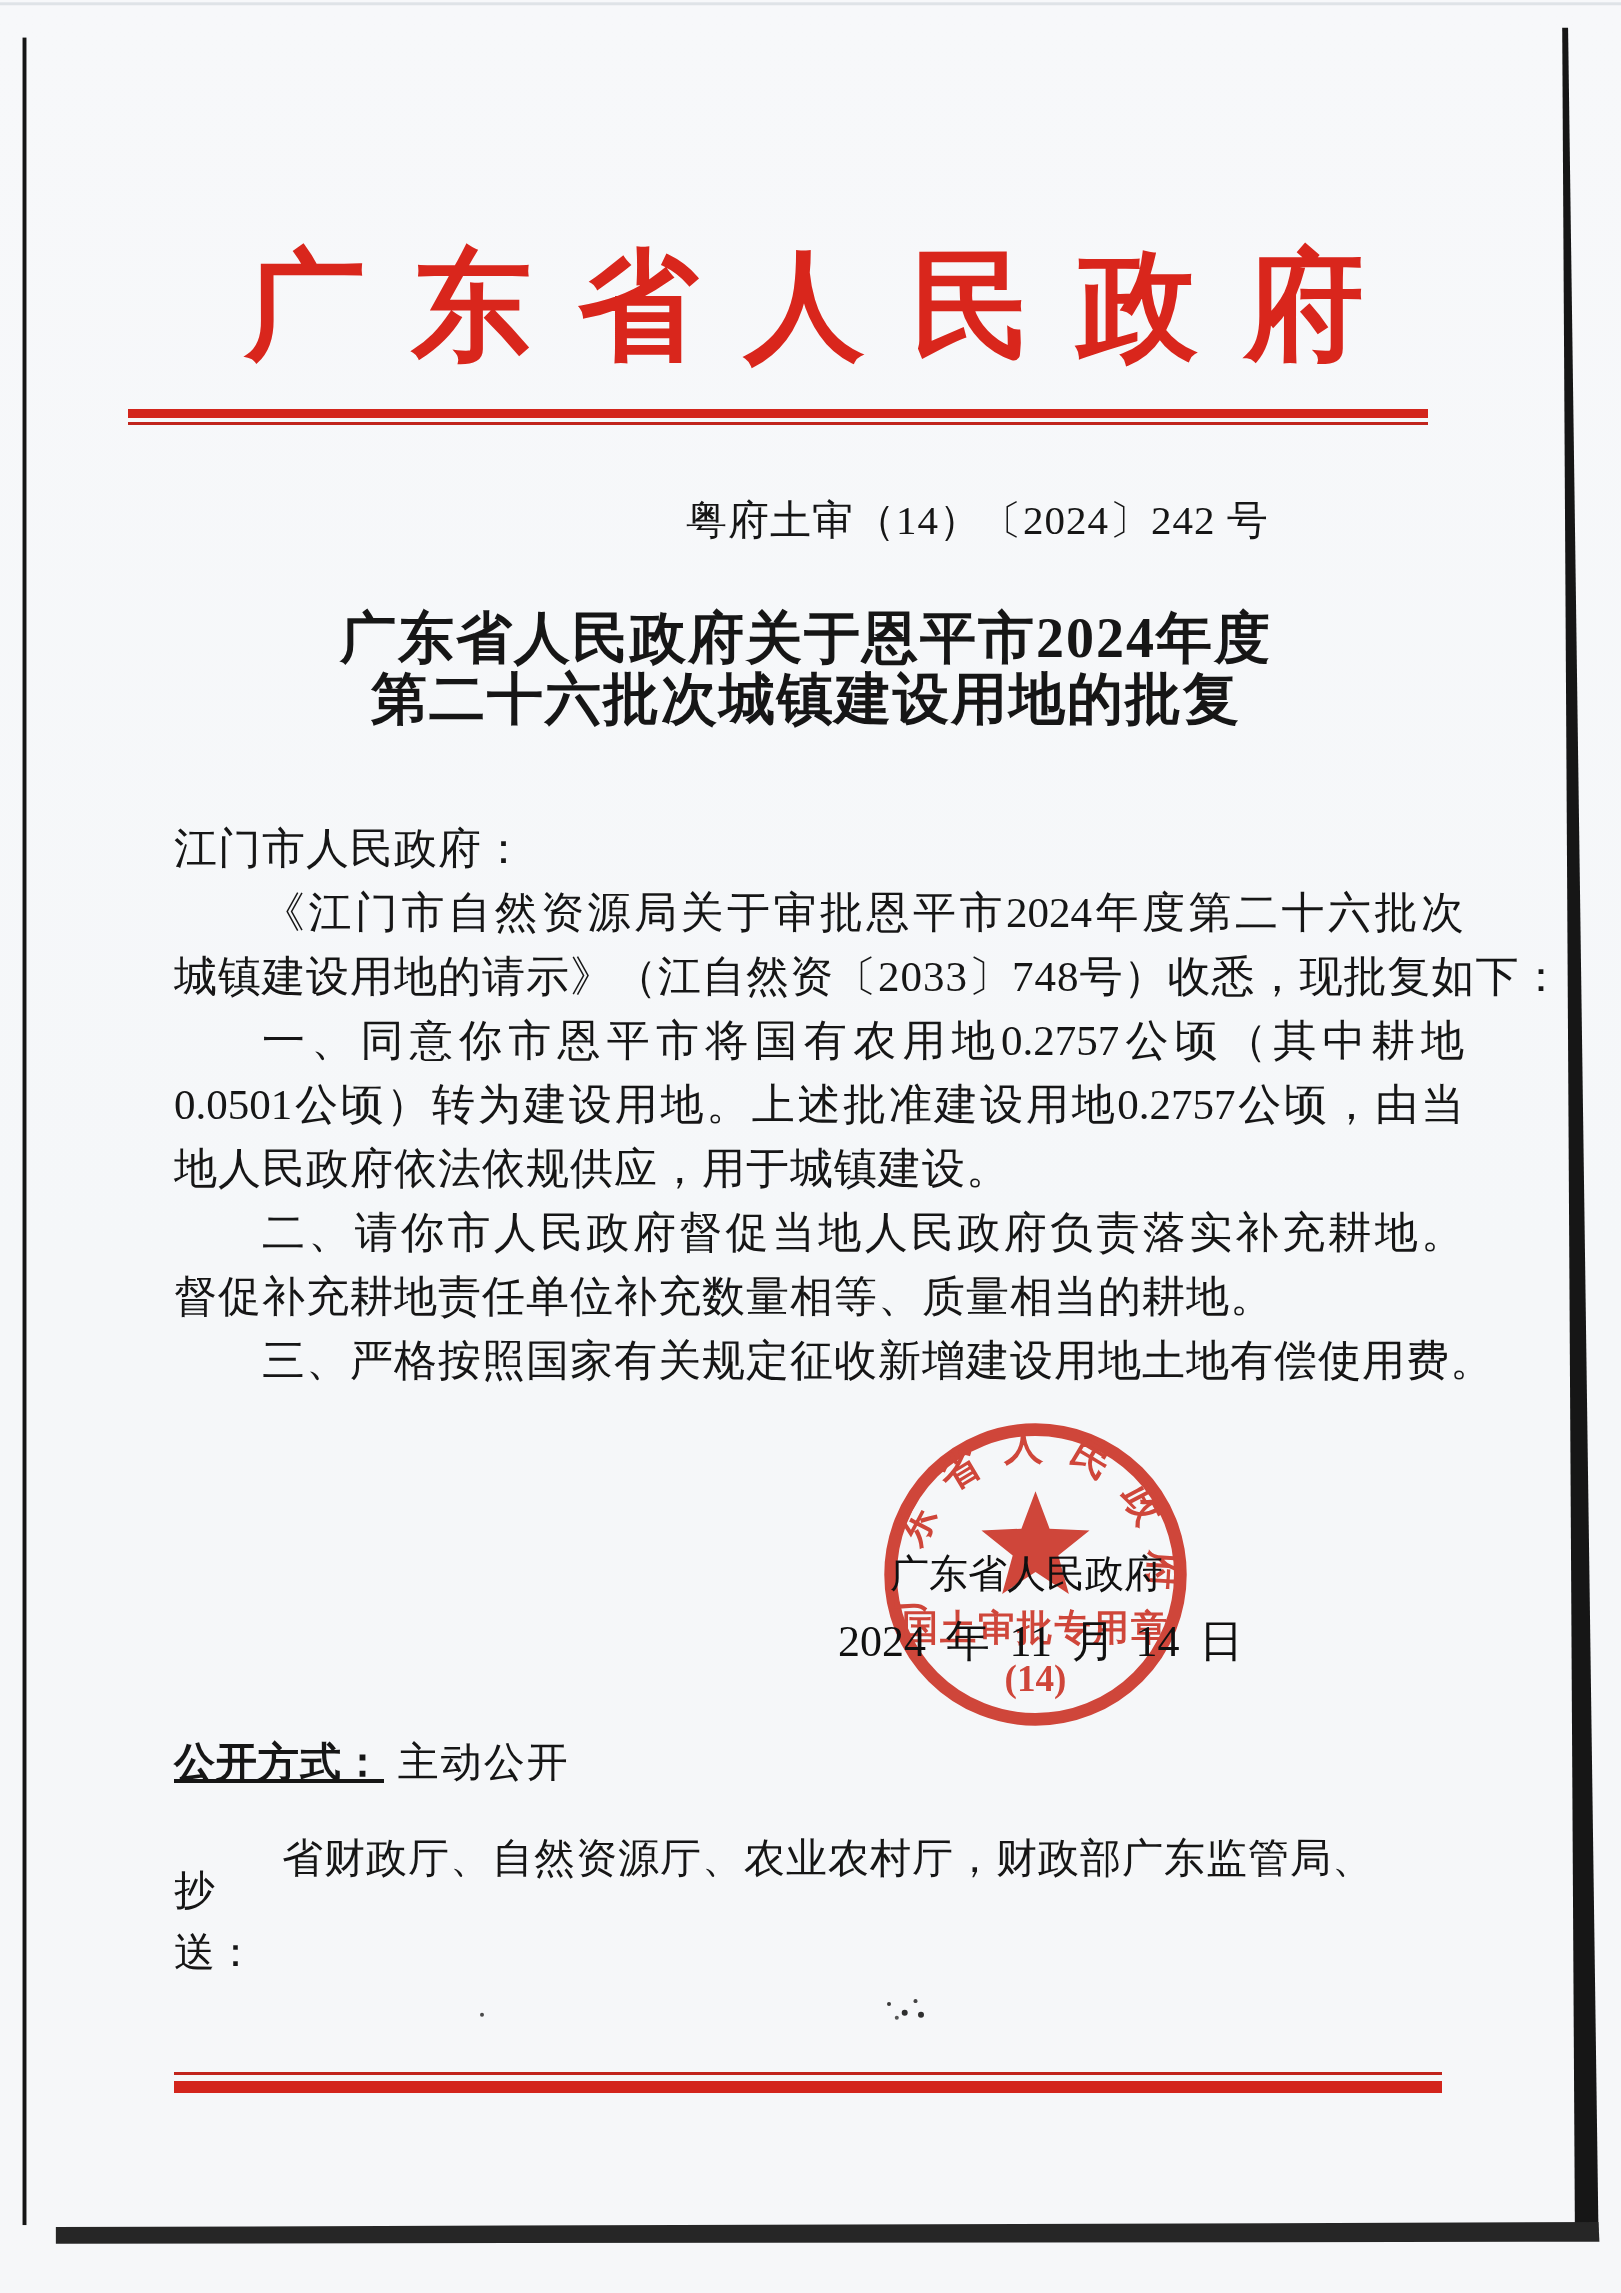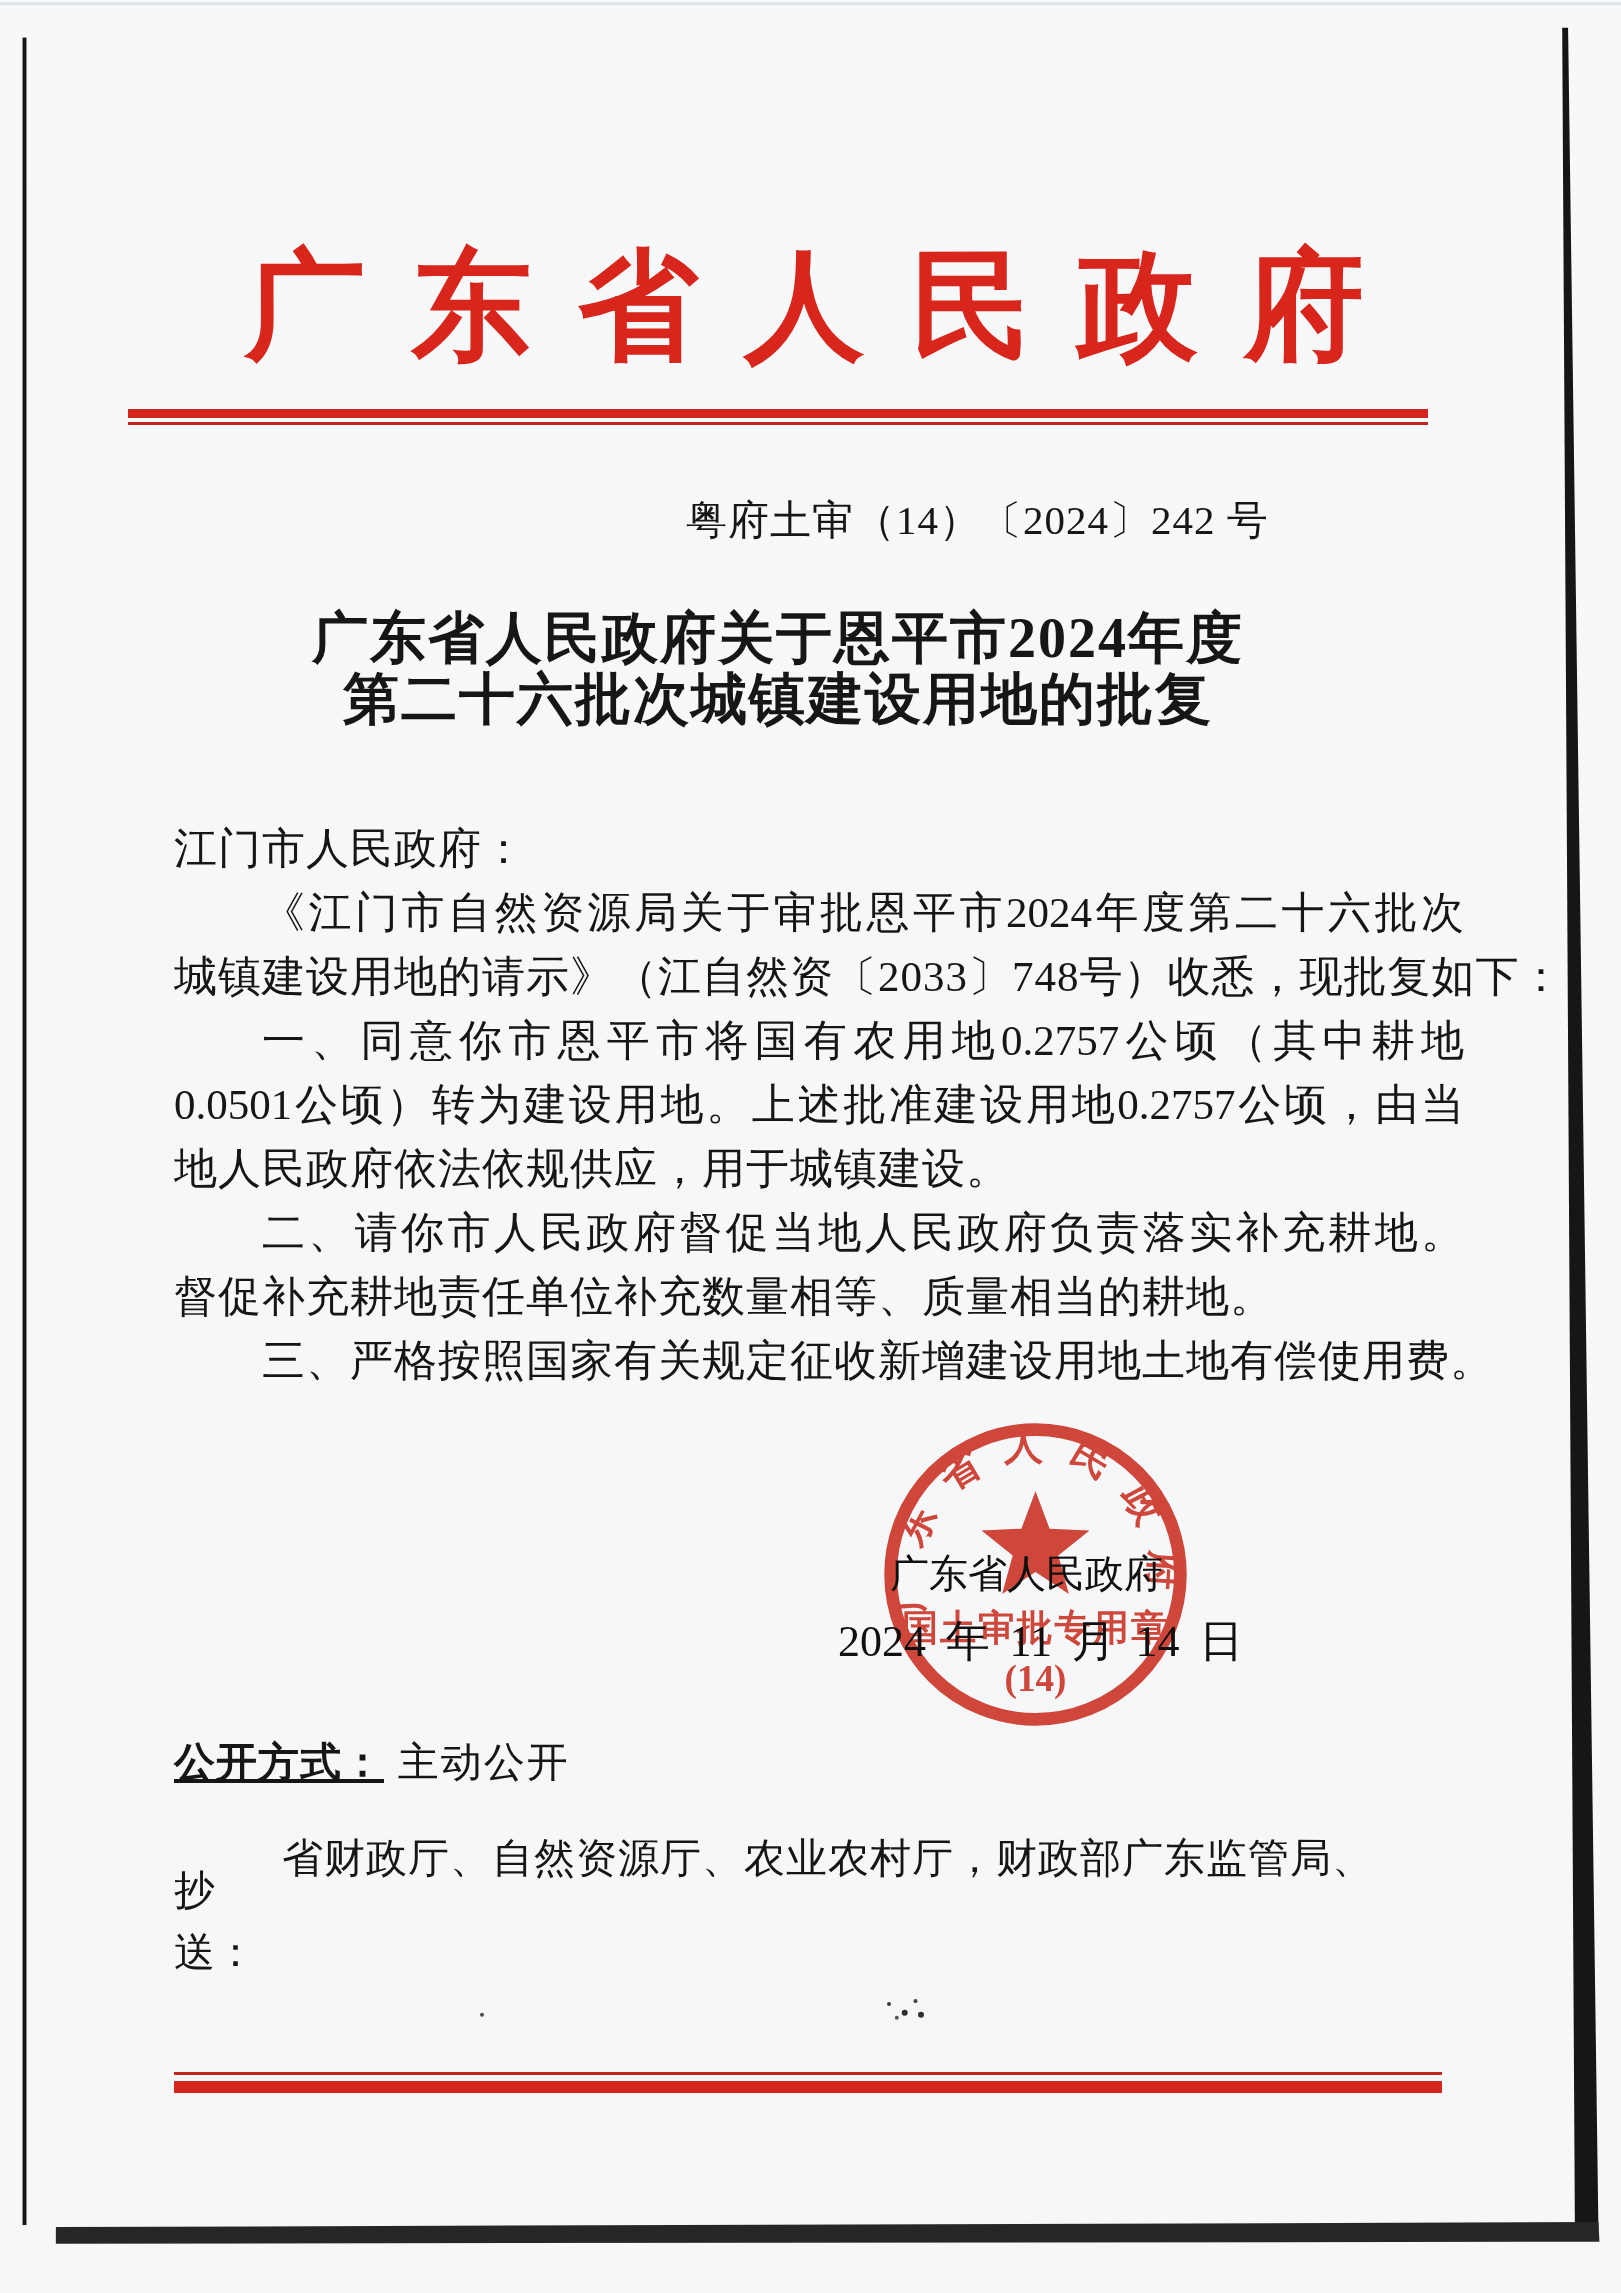--- a/index.html
+++ b/index.html
@@ -23,21 +23,21 @@
   }
   .rule{background:#d3251c;}
   .rule-top-thick{left:128px;top:409px;width:1300px;height:8.8px;}
   .rule-top-thin{left:128px;top:422px;width:1300px;height:2.9px;background:#c1251d;}
   .doc-number{
     left:686px;top:493px;width:529px;height:49px;
     text-align:center;font-size:41px;letter-spacing:1px;white-space:nowrap;
   }
   .title{
     left:0;top:608px;width:1556px;
-    text-align:center;font-weight:700;font-size:56px;line-height:61px;letter-spacing:2px;
+    text-align:center;font-weight:700;font-size:56px;line-height:61px;letter-spacing:2px;padding-left:28px;
   }
   .body-text{
     left:174px;top:817px;width:1290px;
     font-size:43px;line-height:64px;letter-spacing:1px;
   }
   .body-text .line{white-space:nowrap;}
   .body-text .line.fill{white-space:normal;text-align:justify;text-align-last:justify;letter-spacing:0;}
   .body-text .line.indent{text-indent:88px;}
   
   .seal{left:874px;top:1413px;width:323px;height:323px;opacity:.92;}

